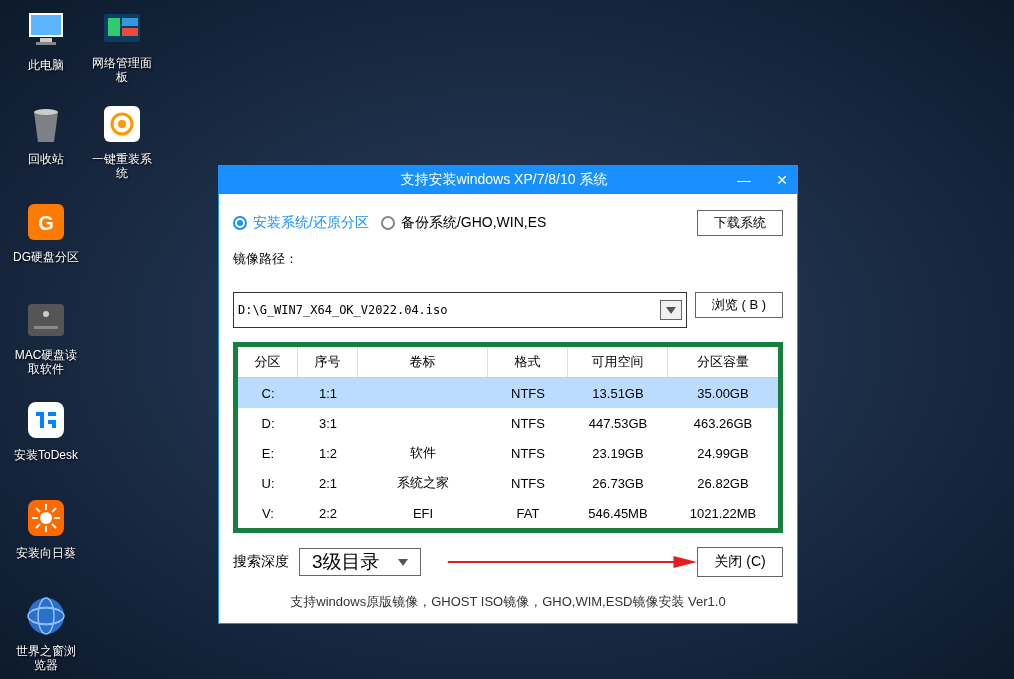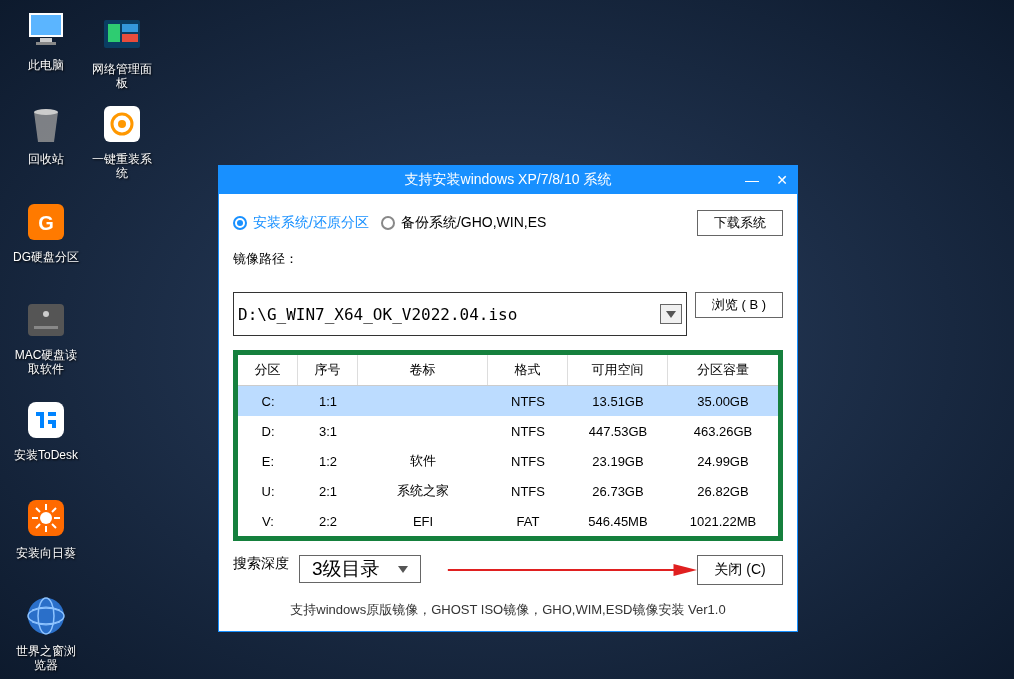--- a/index.html
+++ b/index.html
@@ -37,20 +37,21 @@
       background: #fff;
       border: 1px solid #1890ff;
     }
     .titlebar {
       background: #1890ff;
       height: 28px;
       display: flex;
       align-items: center;
       color: #fff;
       font-size: 14px;
+      gap: 8px;
     }
     .titlebar .title {
       flex: 1;
       text-align: center;
     }
     .titlebar .ctrl {
       width: 30px; height: 28px;
       display: flex; align-items: center; justify-content: center;
       cursor: pointer; font-size: 14px;
     }
@@ -83,21 +84,21 @@
       min-width: 78px; height: 26px;
     }
     .btn.large { min-width: 86px; height: 30px; font-size: 14px; }
 
     .label-text { font-size: 13px; margin-bottom: 24px; }
 
     .path-row { display: flex; gap: 8px; margin-bottom: 14px; align-items: stretch; }
     .combo {
       flex: 1; border: 1px solid #333;
       display: flex; align-items: center;
-      padding: 0 4px; height: 44px; font-family: monospace; font-size: 16px;
+      padding: 0 4px; height: 36px; font-family: monospace; font-size: 12px;
       position: relative;
     }
     .combo .combo-text { flex:1; }
     .combo .arrow-btn {
       width: 22px; height: 20px; border: 1px solid #666;
       display: flex; align-items: center; justify-content: center;
       background: #f0f0f0; cursor: pointer;
     }
 
     
@@ -108,21 +109,21 @@
     }
     .th { font-weight: normal; border-right: 1px solid #ddd; }
     .th:last-child { border-right: none; }
     .c1 { width: 60px; } .c2 { width: 60px; } .c3 { flex: 1; }
     .c4 { width: 80px; } .c5 { width: 100px; } .c6 { width: 110px; }
     .tbody .trow { display: flex; align-items: center; height: 30px; cursor: pointer; }
     .tbody .trow.sel { background: #bcdcff; }
     .td { padding: 0 2px; }
 
     .bottom-row {
-      display: flex; gap: 10px;
+      display: flex; align-items: center; gap: 10px;
       margin-bottom: 6px;
     }
     .bottom-row .label-text { margin-bottom: 0; font-size: 14px; }
     .depth-select {
       border: 1px solid #666; padding: 3px 12px;
       display: flex; align-items: center; gap: 18px;
       font-size: 19px; cursor: pointer; height: 28px;
     }
     .spacer-flex { flex: 1; position: relative; }
     .arrow {
@@ -219,21 +220,21 @@
           <circle cx="22" cy="22" r="18" fill="#2a6fc9"></circle>
           <ellipse cx="22" cy="22" rx="18" ry="8" fill="none" stroke="#8fc4ff" stroke-width="1.5"></ellipse>
           <ellipse cx="22" cy="22" rx="8" ry="18" fill="none" stroke="#8fc4ff" stroke-width="1.5"></ellipse>
           <path d="M8 16 Q22 10 36 16" fill="none" stroke="#8fc4ff"></path>
           <path d="M8 28 Q22 34 36 28" fill="none" stroke="#8fc4ff"></path>
         </svg>
     </div>
     <div class="label">世界之窗浏览器</div>
   </div>
 
-  <div class="d-icon" style="left:88px;top:10px">
+  <div class="d-icon" style="left:88px;top:4px">
     <div class="img">
       <svg width="44" height="44" viewBox="0 0 44 44">
           <rect x="4" y="8" width="36" height="28" rx="2" fill="#0a3d62"></rect>
           <rect x="8" y="12" width="12" height="18" fill="#2ecc71"></rect>
           <rect x="22" y="12" width="16" height="8" fill="#3498db"></rect>
           <rect x="22" y="22" width="16" height="8" fill="#e74c3c"></rect>
         </svg>
     </div>
     <div class="label">网络管理面板</div>
   </div>

